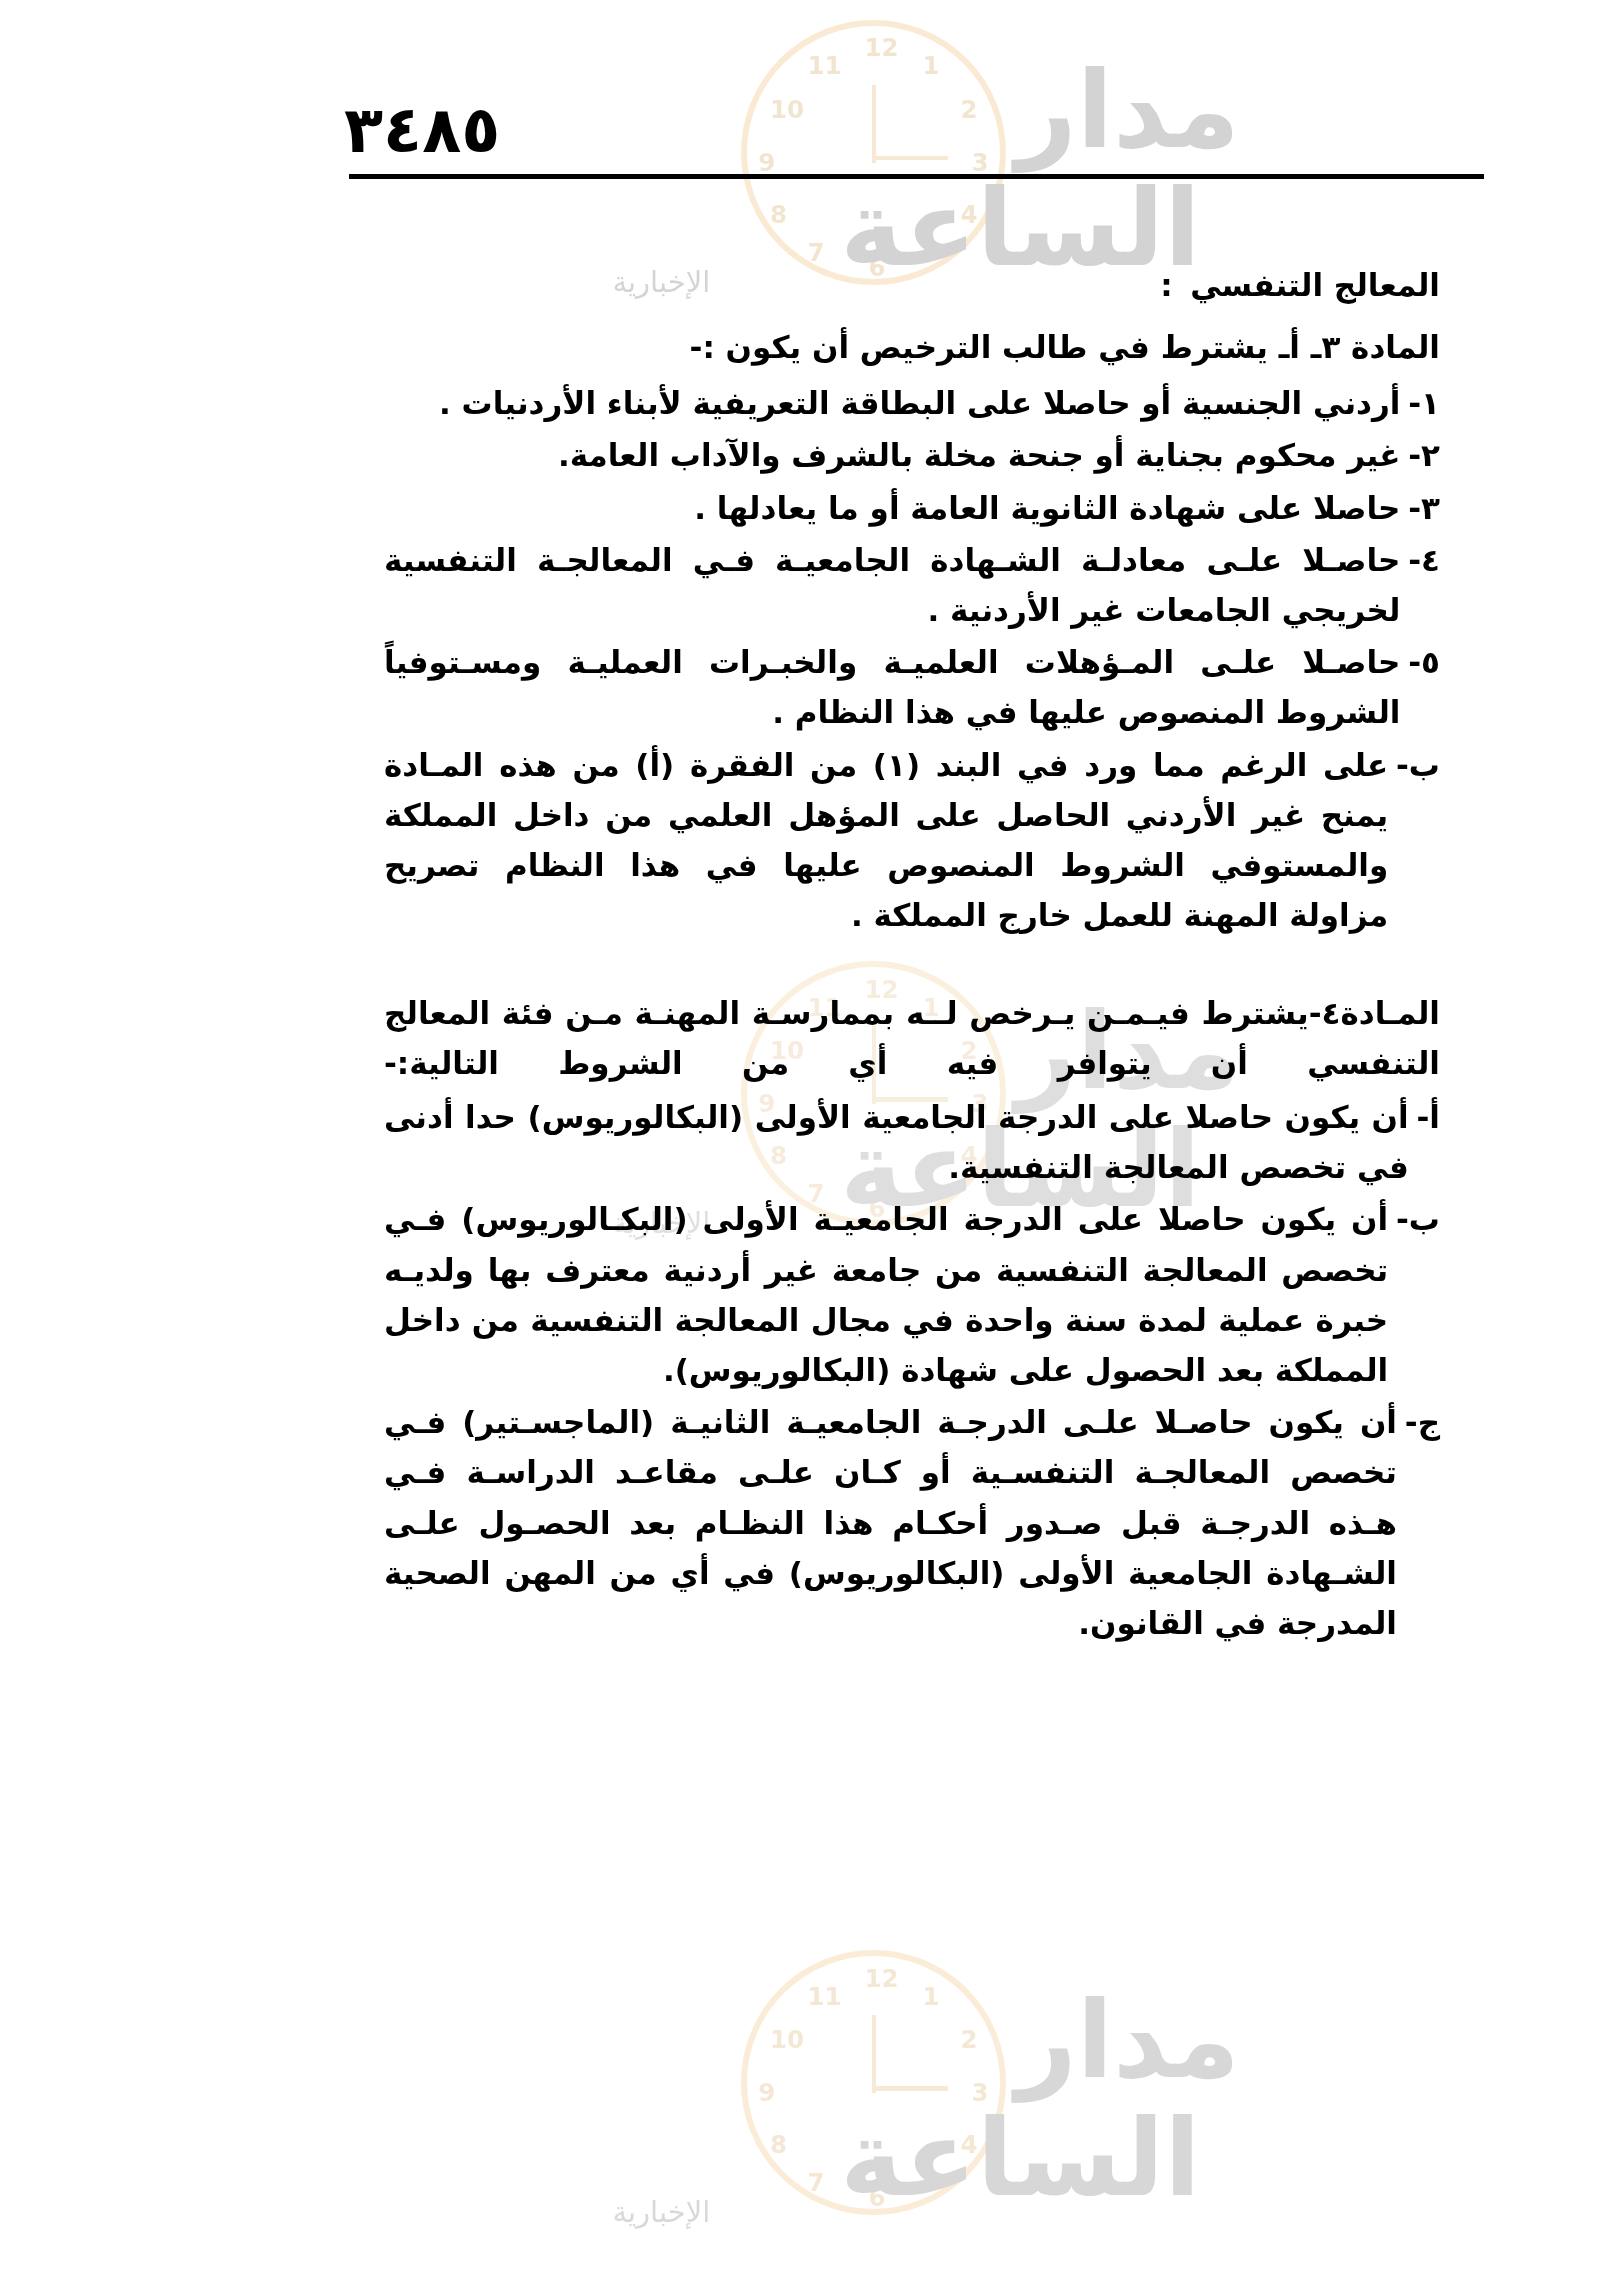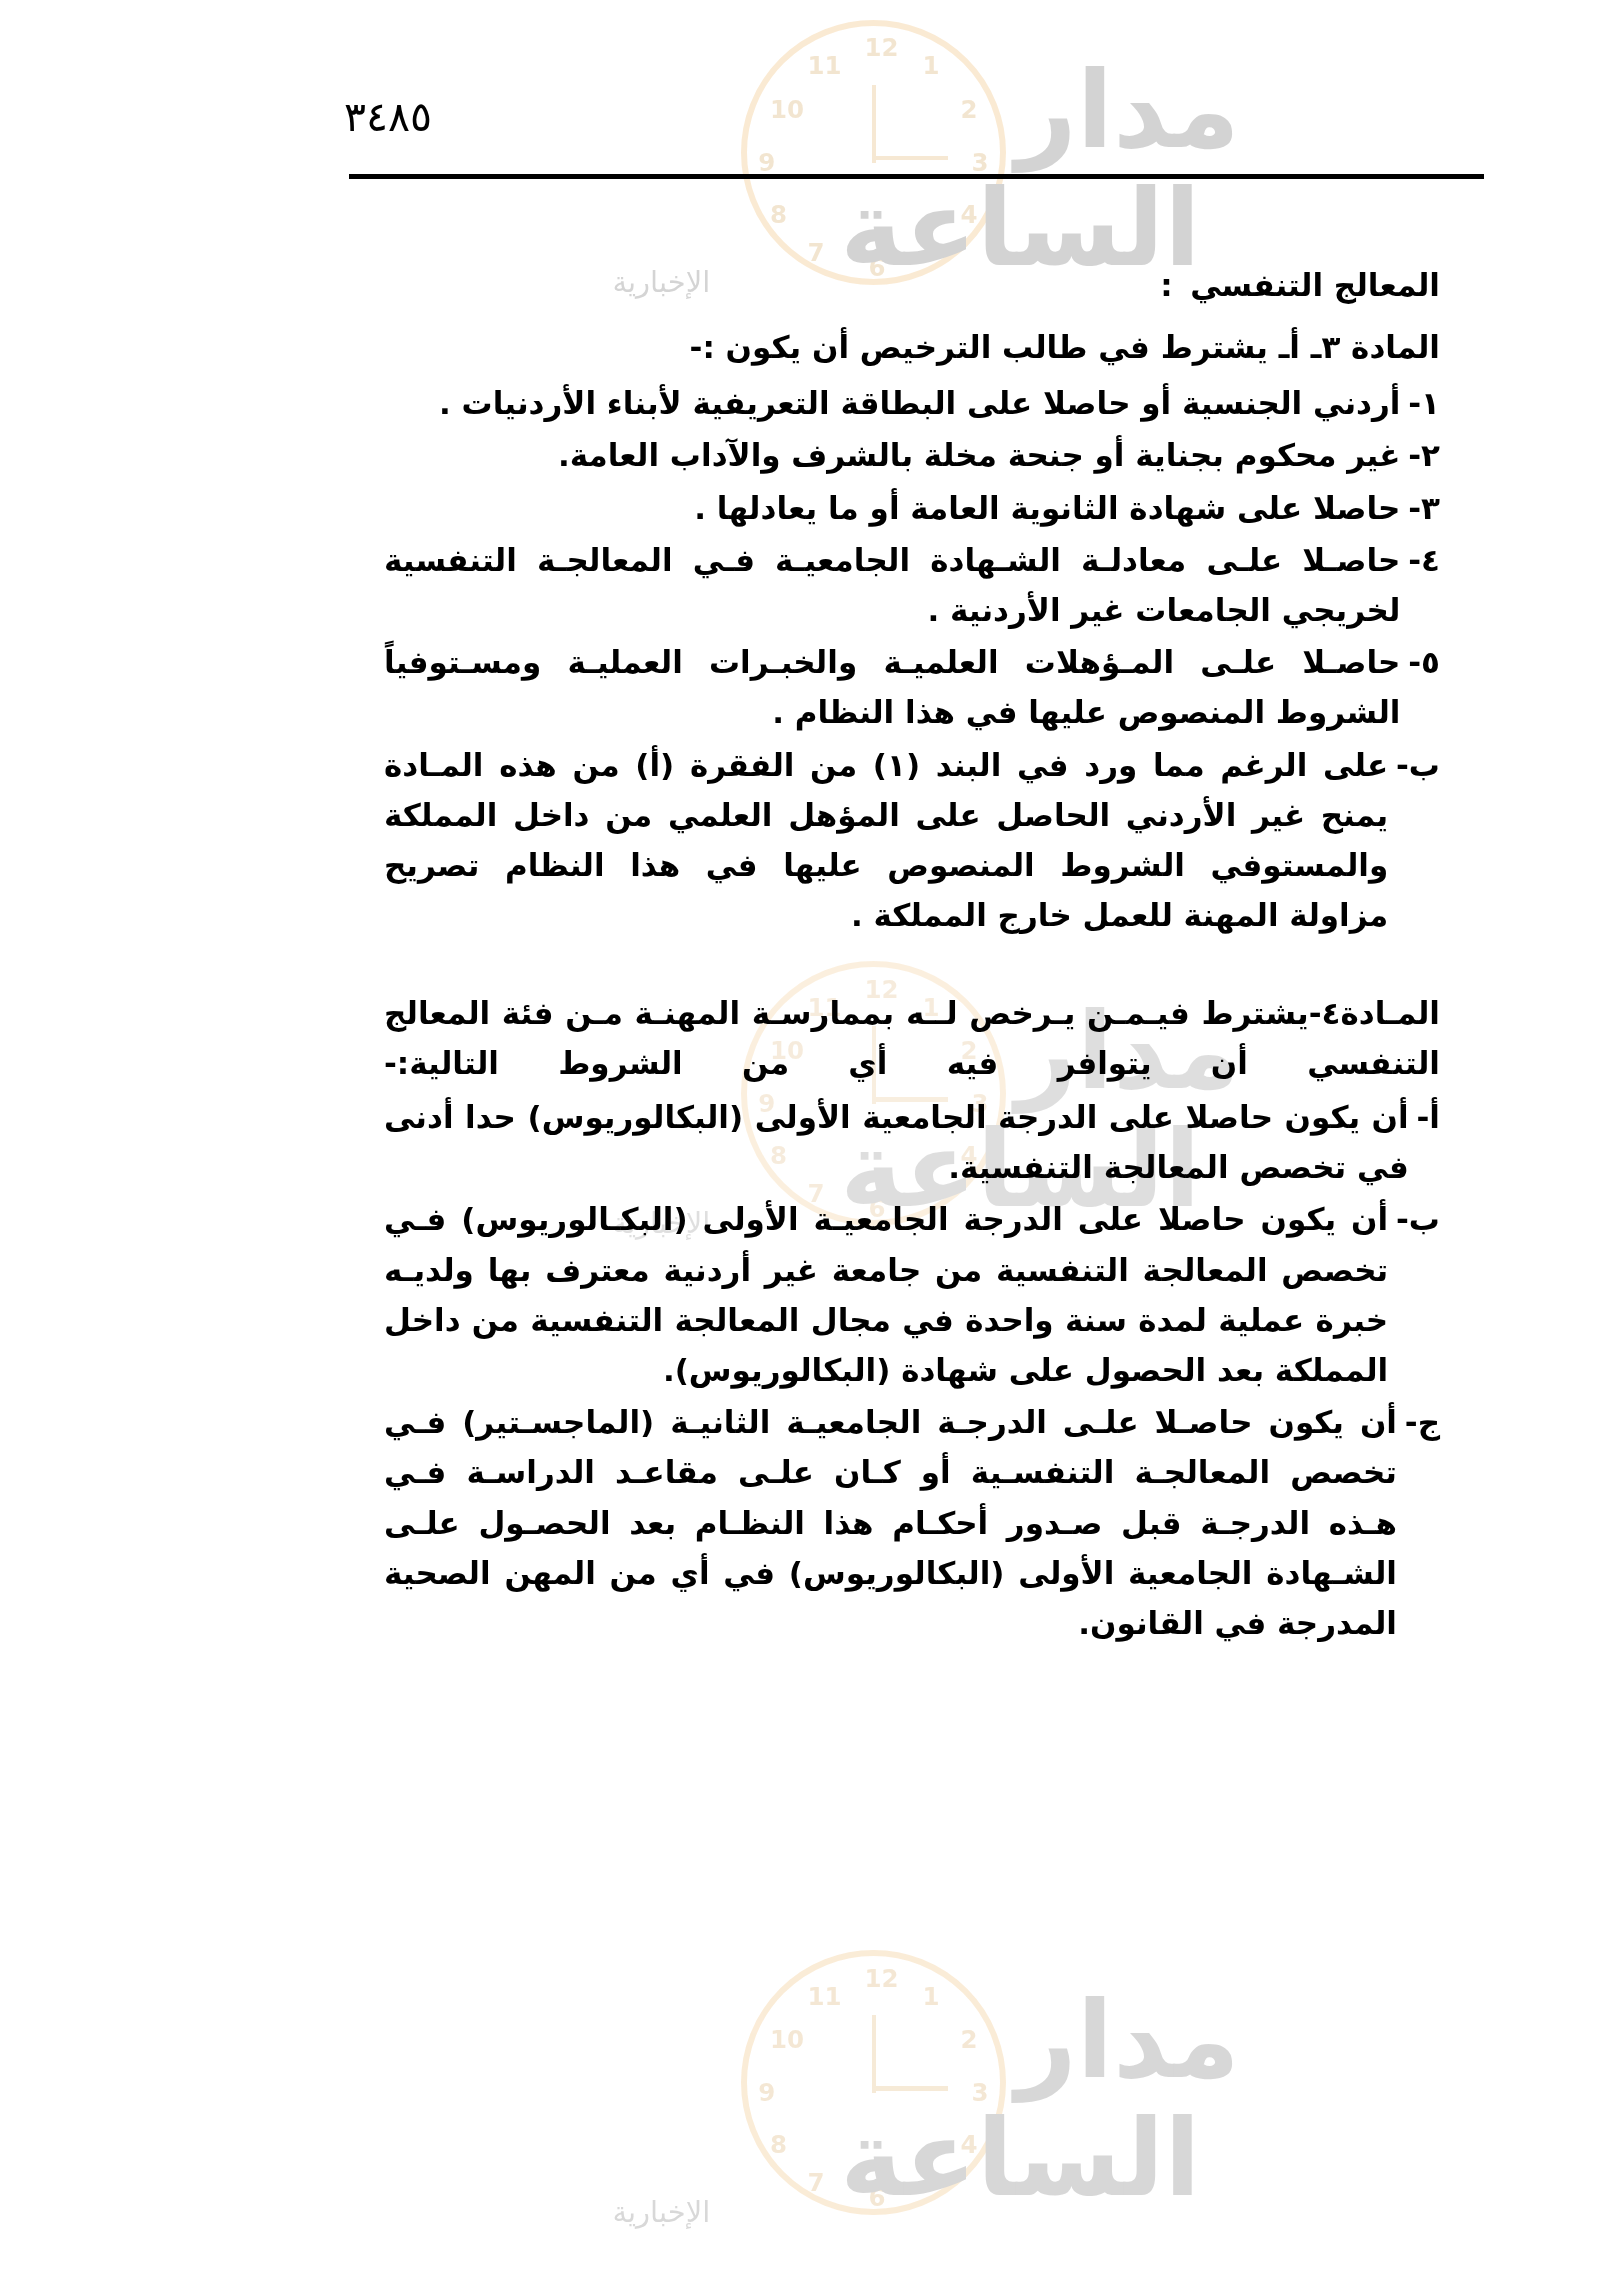--- a/index.html
+++ b/index.html
@@ -80,22 +80,22 @@
     font-size: 29px;
     color: #404040;
     white-space: nowrap;
   }
 
   
   .page-number {
     position: absolute;
     top: 93px;
     left: 132px;
-    font-size: 41px;
-    font-weight: normal;
+    font-size: 64px;
+    font-weight: bold;
     letter-spacing: 2.9px;
     font-family: "DejaVu Sans", sans-serif;
     text-align: right;
   }
   .header-rule {
     position: absolute;
     top: 174px;
     left: 137px;
     right: 137px;
     height: 4.9px;

